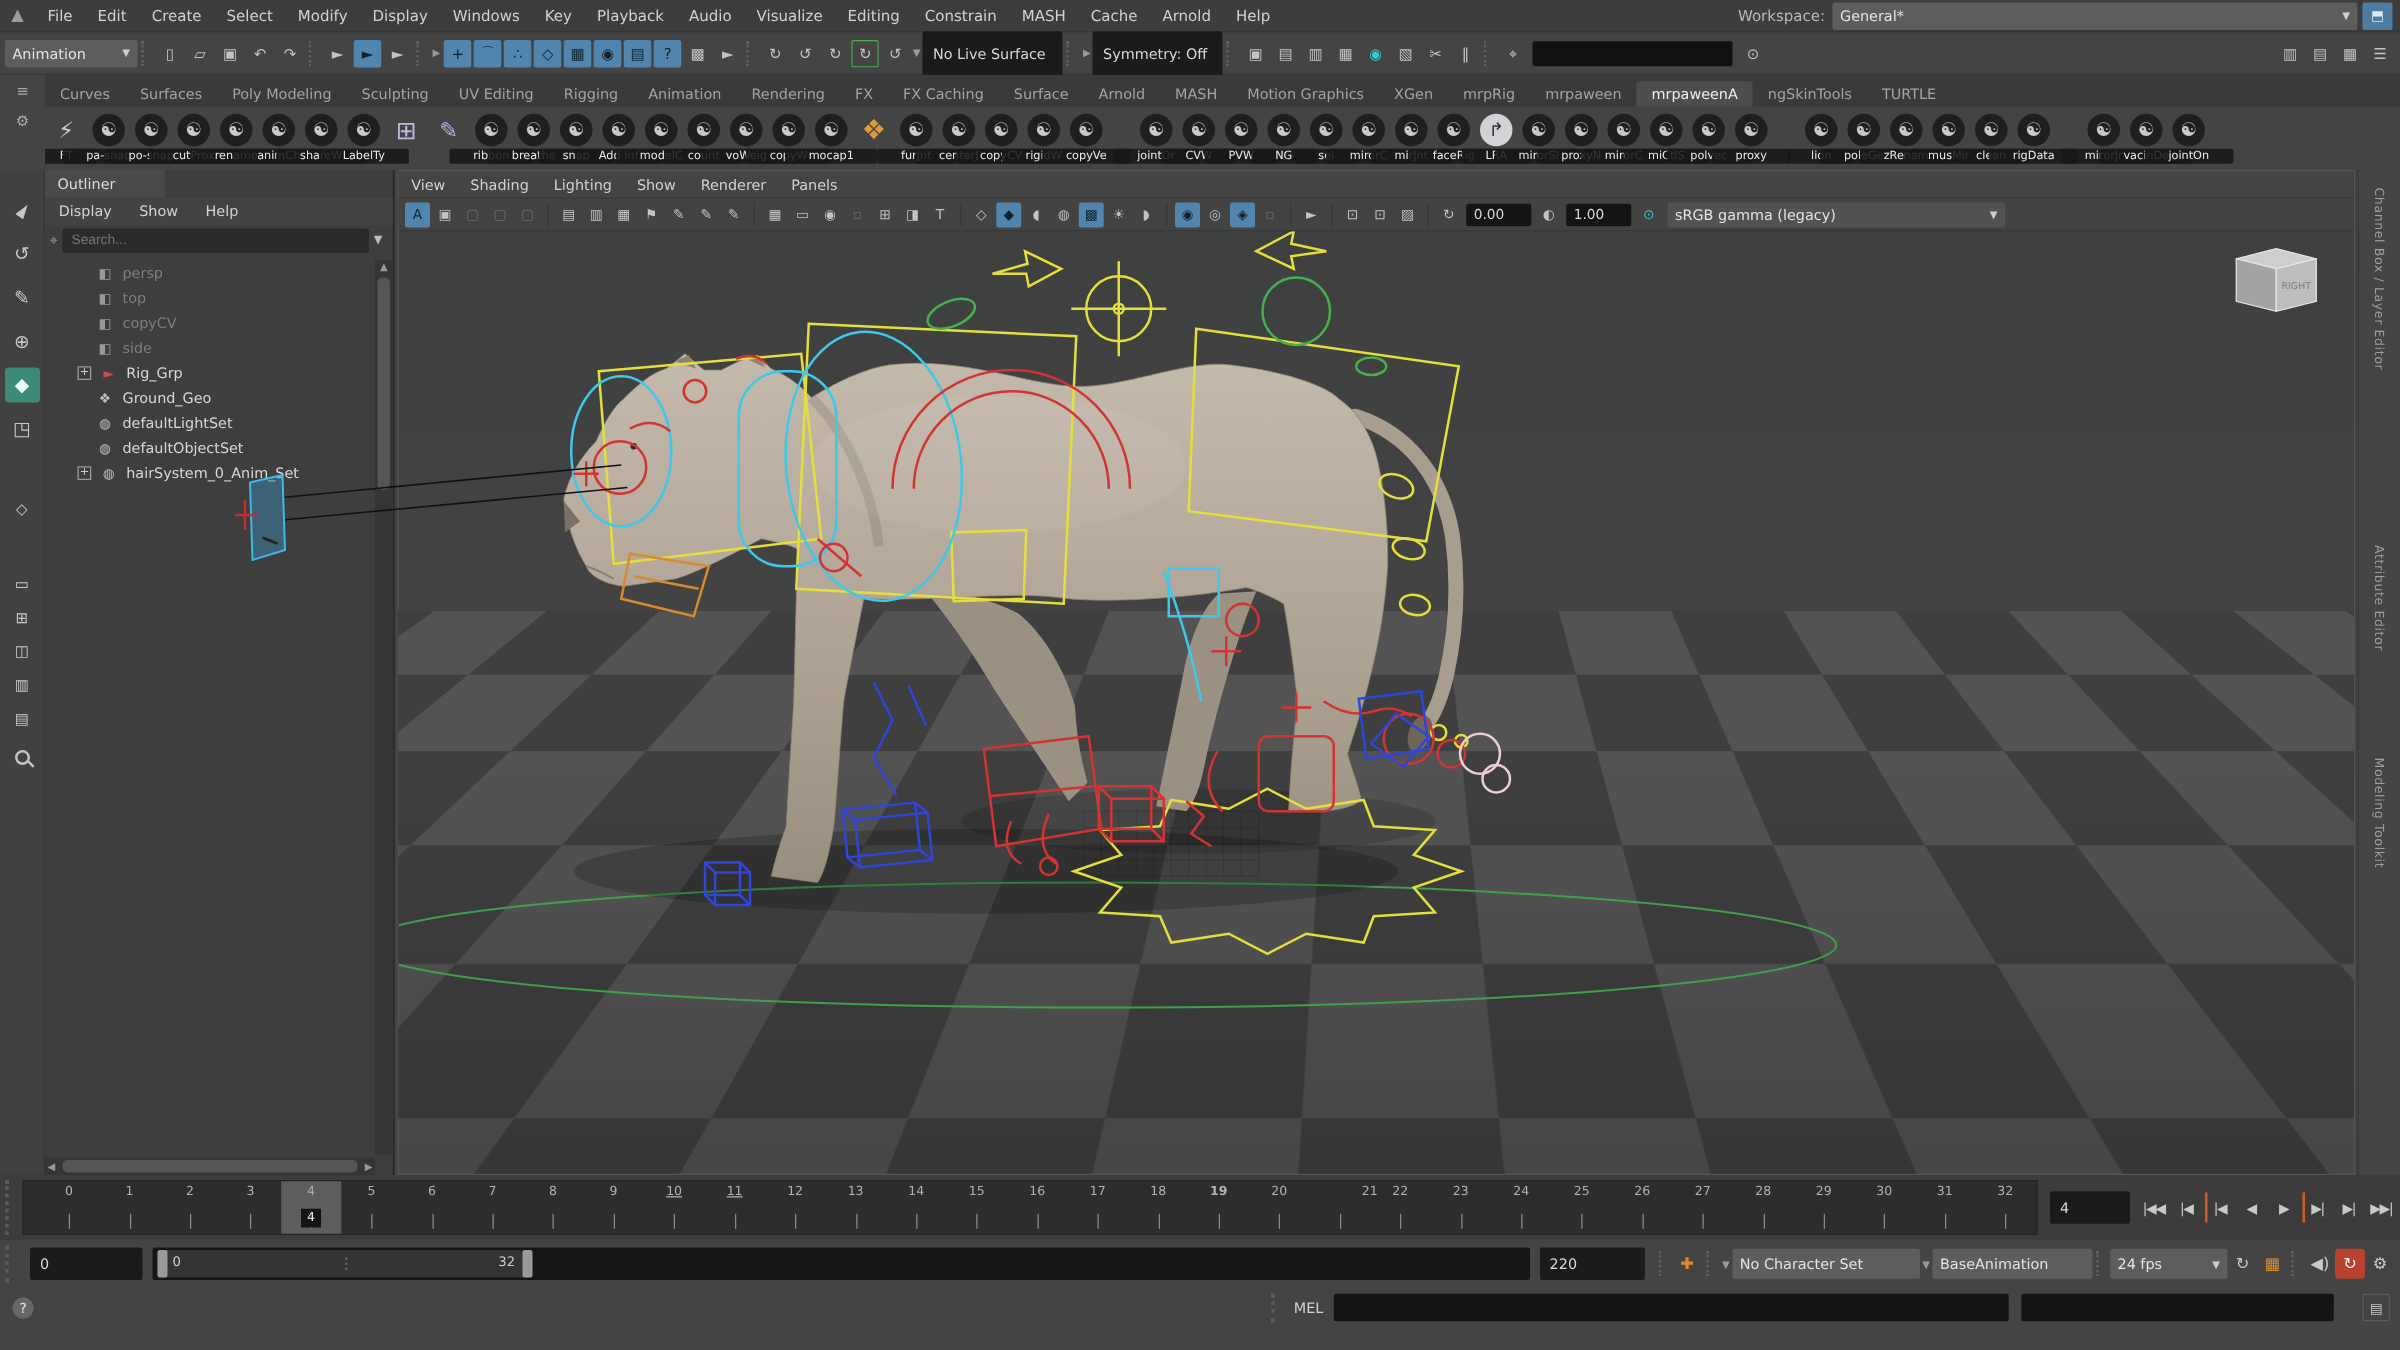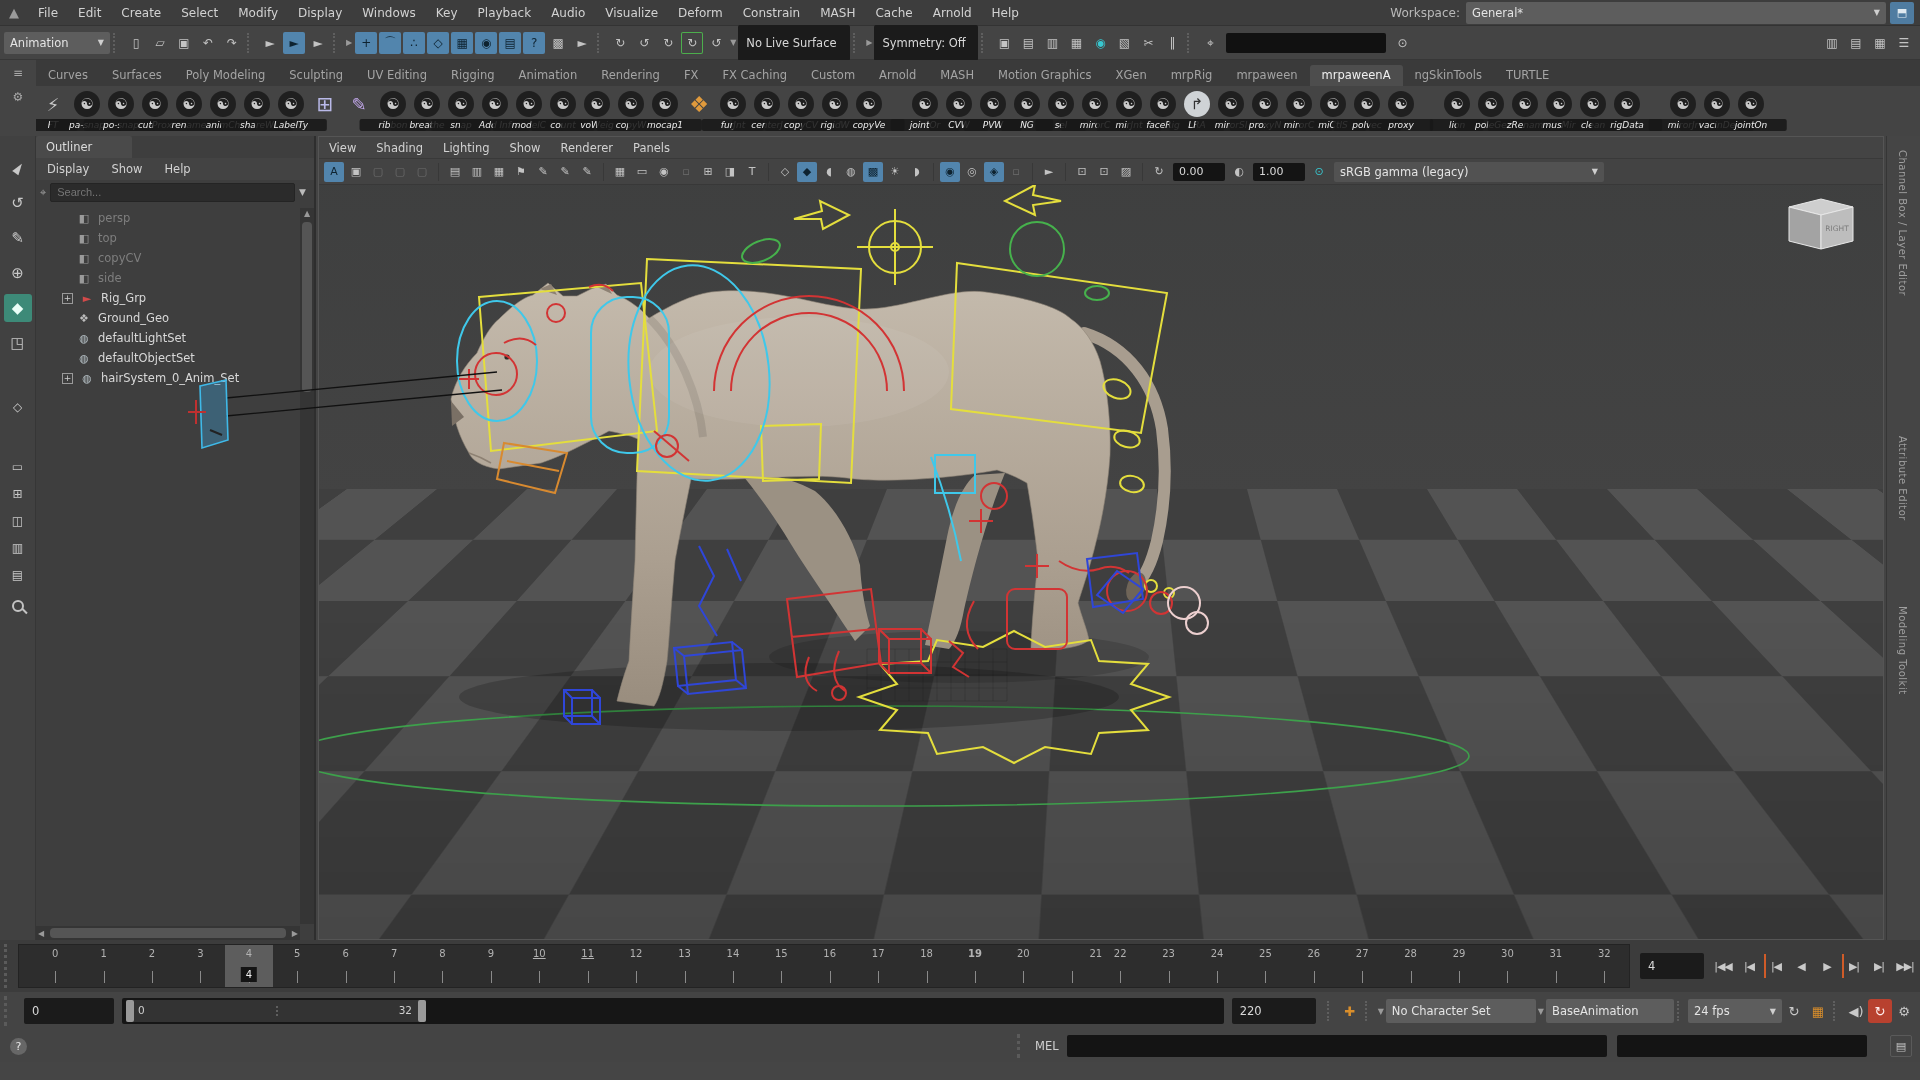--- a/index.html
+++ b/index.html
@@ -53,21 +53,21 @@
   .shelf-item.gap { margin-left:22px; }
   .pyicon { width:26px; height:26px; margin-top:2px; border-radius:50%; background:#1f1f1f;
             color:#c9c9c9; font-size:15px; display:flex; align-items:center; justify-content:center; }
   .pyicon.axis { background:transparent; font-size:18px; }
   .pyicon.diamond { background:transparent; color:#e09a3c; font-size:22px; }
   .pyicon.grid { background:transparent; color:#b9b9e8; font-size:20px; }
   .pyicon.paint { background:transparent; color:#c0a6e8; font-size:18px; }
   .pyicon.light { background:#cfd3d6; color:#333; }
   .shelf-item .lbl { position:absolute; bottom:0; left:50%; transform:translateX(-50%);
                      background:rgba(24,24,24,.88); color:#ececec; font-size:9px; line-height:12px;
-                     padding:0 19px; border-radius:2px; white-space:nowrap; z-index:2;font-style:italic; }
+                     padding:0 19px; border-radius:2px; white-space:nowrap; z-index:2; }
   #shelf-left { position:absolute; left:0; top:60px; width:36px; height:76px; background:#444;
                 display:flex; flex-direction:column; align-items:center; gap:10px; padding-top:6px; }
   #shelf-left span { color:#a9a9a9; font-size:12px; }
 
   
   #toolbox { position:absolute; left:0; top:136px; width:36px; height:804px; background:#414141;
              display:flex; flex-direction:column; align-items:center; padding-top:18px; gap:7px;
              border-right:1px solid #363636; }
   .tool { width:28px; height:28px; display:flex; align-items:center; justify-content:center;
           color:#c8c8c8; font-size:15px; border-radius:3px; flex:none; }
@@ -191,21 +191,21 @@
         <span class="menu-item">Edit</span>
         <span class="menu-item">Create</span>
         <span class="menu-item">Select</span>
         <span class="menu-item">Modify</span>
         <span class="menu-item">Display</span>
         <span class="menu-item">Windows</span>
         <span class="menu-item">Key</span>
         <span class="menu-item">Playback</span>
         <span class="menu-item">Audio</span>
         <span class="menu-item">Visualize</span>
-        <span class="menu-item">Deform</span>
+        <span class="menu-item">Editing</span>
         <span class="menu-item">Constrain</span>
         <span class="menu-item">MASH</span>
         <span class="menu-item">Cache</span>
         <span class="menu-item">Arnold</span>
         <span class="menu-item">Help</span>
       </span>
     <div id="wsarea">
       <span class="lbl">Workspace:</span>
       <div class="dd" id="ws-dd">
         <span>General*</span>
@@ -299,21 +299,21 @@
       <span class="shelf-tab">Curves</span>
       <span class="shelf-tab">Surfaces</span>
       <span class="shelf-tab">Poly Modeling</span>
       <span class="shelf-tab">Sculpting</span>
       <span class="shelf-tab">UV Editing</span>
       <span class="shelf-tab">Rigging</span>
       <span class="shelf-tab">Animation</span>
       <span class="shelf-tab">Rendering</span>
       <span class="shelf-tab">FX</span>
       <span class="shelf-tab">FX Caching</span>
-      <span class="shelf-tab">Custom</span>
+      <span class="shelf-tab">Surface</span>
       <span class="shelf-tab">Arnold</span>
       <span class="shelf-tab">MASH</span>
       <span class="shelf-tab">Motion Graphics</span>
       <span class="shelf-tab">XGen</span>
       <span class="shelf-tab">mrpRig</span>
       <span class="shelf-tab">mrpaween</span>
       <span class="shelf-tab active">mrpaweenA</span>
       <span class="shelf-tab">ngSkinTools</span>
       <span class="shelf-tab">TURTLE</span>
     </div>

